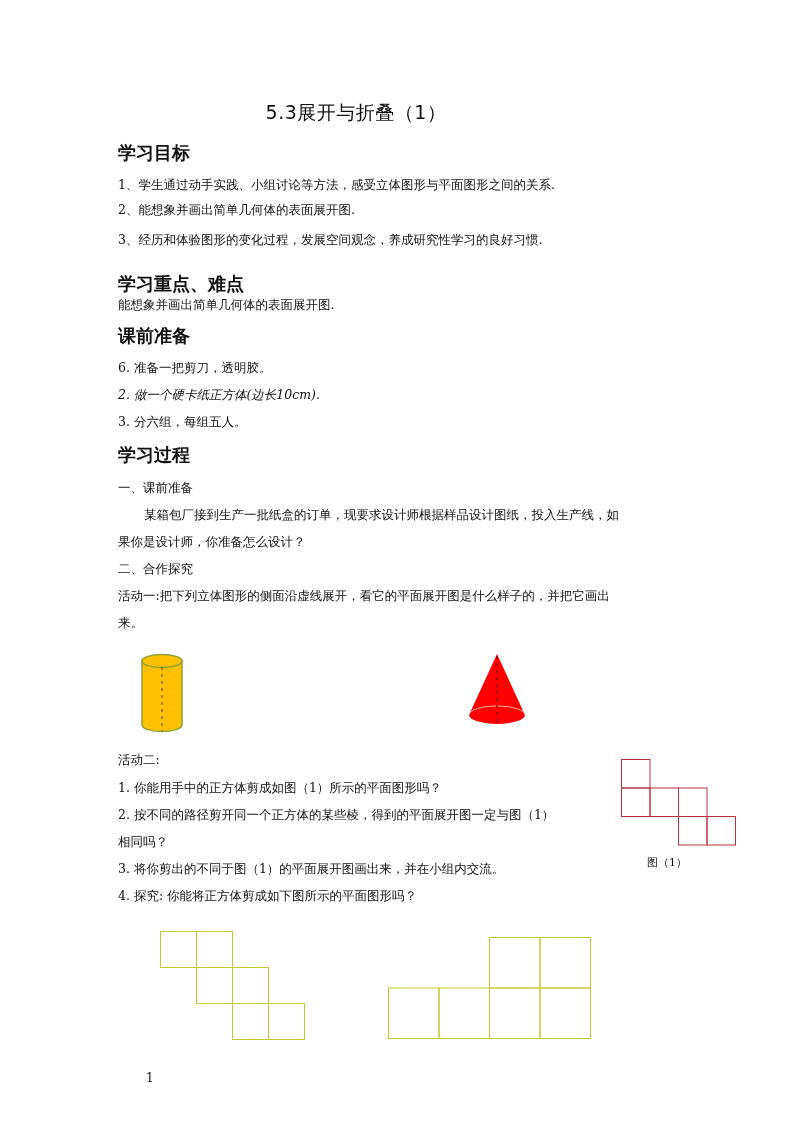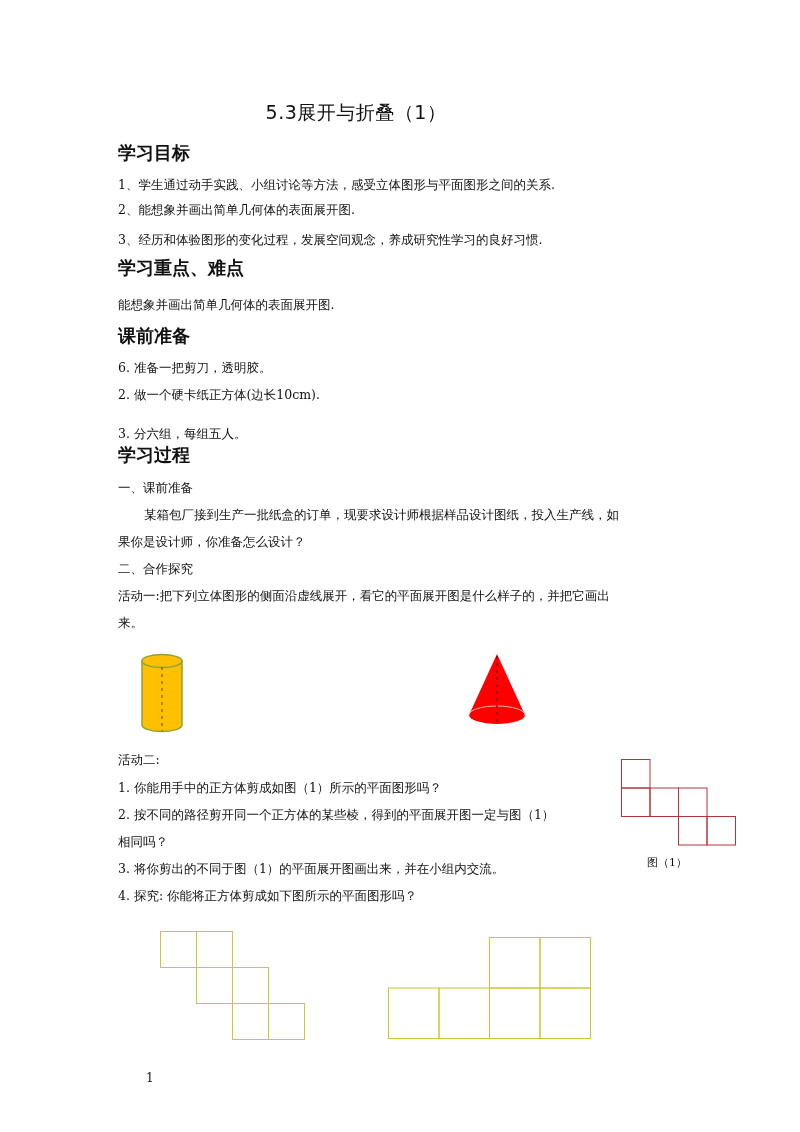--- a/index.html
+++ b/index.html
@@ -17,27 +17,27 @@
 </head>
 <body>
 
 <div class="abs title">5.3展开与折叠（1）</div>
 
 <div class="abs h" style="top:141px;">学习目标</div>
 <div class="abs p" style="top:177px;">1、学生通过动手实践、小组讨论等方法，感受立体图形与平面图形之间的关系.</div>
 <div class="abs p" style="top:202px;">2、能想象并画出简单几何体的表面展开图.</div>
 <div class="abs p" style="top:232px;">3、经历和体验图形的变化过程，发展空间观念，养成研究性学习的良好习惯.</div>
 
-<div class="abs h" style="top:256px;">学习重点、难点</div>
+<div class="abs h" style="top:272px;">学习重点、难点</div>
 <div class="abs p" style="top:297px;">能想象并画出简单几何体的表面展开图.</div>
 
 <div class="abs h" style="top:324px;">课前准备</div>
 <div class="abs p" style="top:360px;">6. 准备一把剪刀，透明胶。</div>
-<div class="abs p" style="top:387px;">2. 做一个硬卡纸正方体(边长10cm).</div>
-<div class="abs p" style="top:414px;margin-top:12px;">3. 分六组，每组五人。</div>
+<div class="abs p" style="top:387px;font-style:italic;">2. 做一个硬卡纸正方体(边长10cm).</div>
+<div class="abs p" style="top:414px;">3. 分六组，每组五人。</div>
 
 <div class="abs h" style="top:443px;">学习过程</div>
 <div class="abs p" style="top:480px;">一、课前准备</div>
 <div class="abs p" style="top:507px; left:144px;">某箱包厂接到生产一批纸盒的订单，现要求设计师根据样品设计图纸，投入生产线，如</div>
 <div class="abs p" style="top:534px;">果你是设计师，你准备怎么设计？</div>
 <div class="abs p" style="top:561px;">二、合作探究</div>
 <div class="abs p" style="top:588px;">活动一:把下列立体图形的侧面沿虚线展开，看它的平面展开图是什么样子的，并把它画出</div>
 <div class="abs p" style="top:615px;">来。</div>
 
 <svg style="left:0;top:0;" width="800" height="1132">

